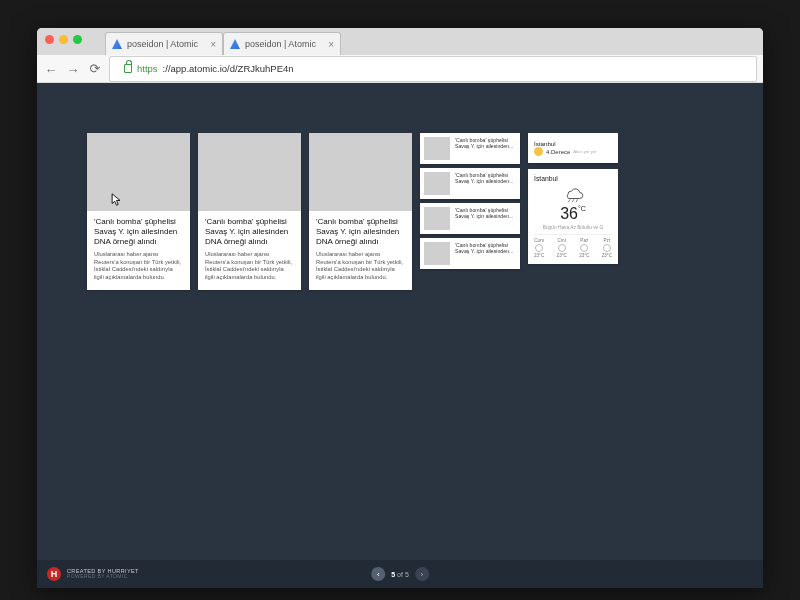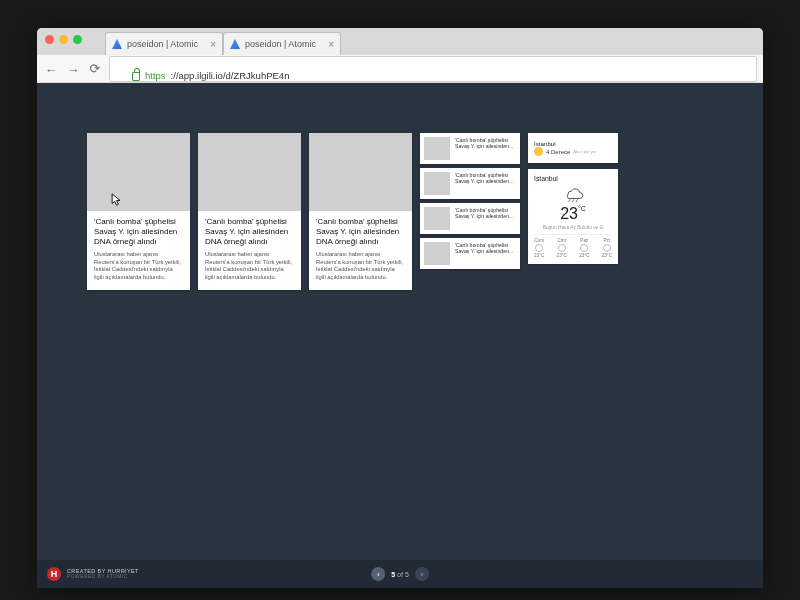--- a/index.html
+++ b/index.html
@@ -66,22 +66,22 @@
     gap: 6px;
   }
   .nav-btn { width: 16px; text-align: center; color: #6b6b6b; font-size: 13px; cursor: pointer; }
   .urlbox {
     flex: 1;
     height: 26px;
     background: #fff;
     border: 1px solid #d0d0d0;
     border-radius: 2px;
     display: flex;
-    align-items: flex-end;
-    padding: 0 22px;
+    align-items: center;
+    padding: 0 14px;
     gap: 5px;
     font-size: 9.5px;
   }
   .lock-icon { width: 8px; height: 9px; border: 1px solid #3a9b3a; border-radius: 1px; position: relative; }
   .lock-icon::before { content: ''; position: absolute; top: -5px; left: 1px; width: 4px; height: 4px; border: 1px solid #3a9b3a; border-bottom: none; border-radius: 3px 3px 0 0; }
   .url-secure { color: #3a9b3a; }
   .url-rest { color: #333; }
 
   
   .viewport {
@@ -216,21 +216,21 @@
     </div>
   </div>
 
   <div class="addrbar">
     <div class="nav-btn">←</div>
     <div class="nav-btn">→</div>
     <div class="nav-btn">⟳</div>
     <div class="urlbox">
       <span class="lock-icon"></span>
       <span class="url-secure">https</span>
-        <span class="url-rest">://app.ilgili.io/d/ZRJkuhPE4n</span>
+        <span class="url-rest">://app.atomic.io/d/ZRJkuhPE4n</span>
     </div>
   </div>
 
   <div class="viewport">
 
 
     <div class="card-row">
 
       <div class="card">
         <div class="card-img">
@@ -295,21 +295,21 @@
 
         <div class="w-big">
           <span class="w-city">İstanbul</span>
           <svg class="cloud-icon" viewBox="0 0 32 24">
             <path d="M9 13 a5 5 0 0 1 5-5 a6 6 0 0 1 11 2 a4 4 0 0 1 0 8 H10 a4 4 0 0 1 -1 -5 Z" fill="none" stroke="#555" stroke-width="1.3"></path>
             <line x1="12" y1="19" x2="10" y2="23" stroke="#555" stroke-width="1"></line>
             <line x1="17" y1="19" x2="15" y2="23" stroke="#555" stroke-width="1"></line>
             <line x1="22" y1="19" x2="20" y2="23" stroke="#555" stroke-width="1"></line>
           </svg>
           <div class="w-big-temp">
-            <span>23</span><sup>°C</sup>
+            <span>36</span><sup>°C</sup>
           </div>
           <span class="w-status">Bugün Hava Az Bulutlu ve G</span>
           <div class="forecast-row">
             <div class="fday">
               <span>Cum</span>
               <span class="fday-icon"></span>
               <span>23°C</span>
             </div>
             <div class="fday">
               <span>Cmt</span>

